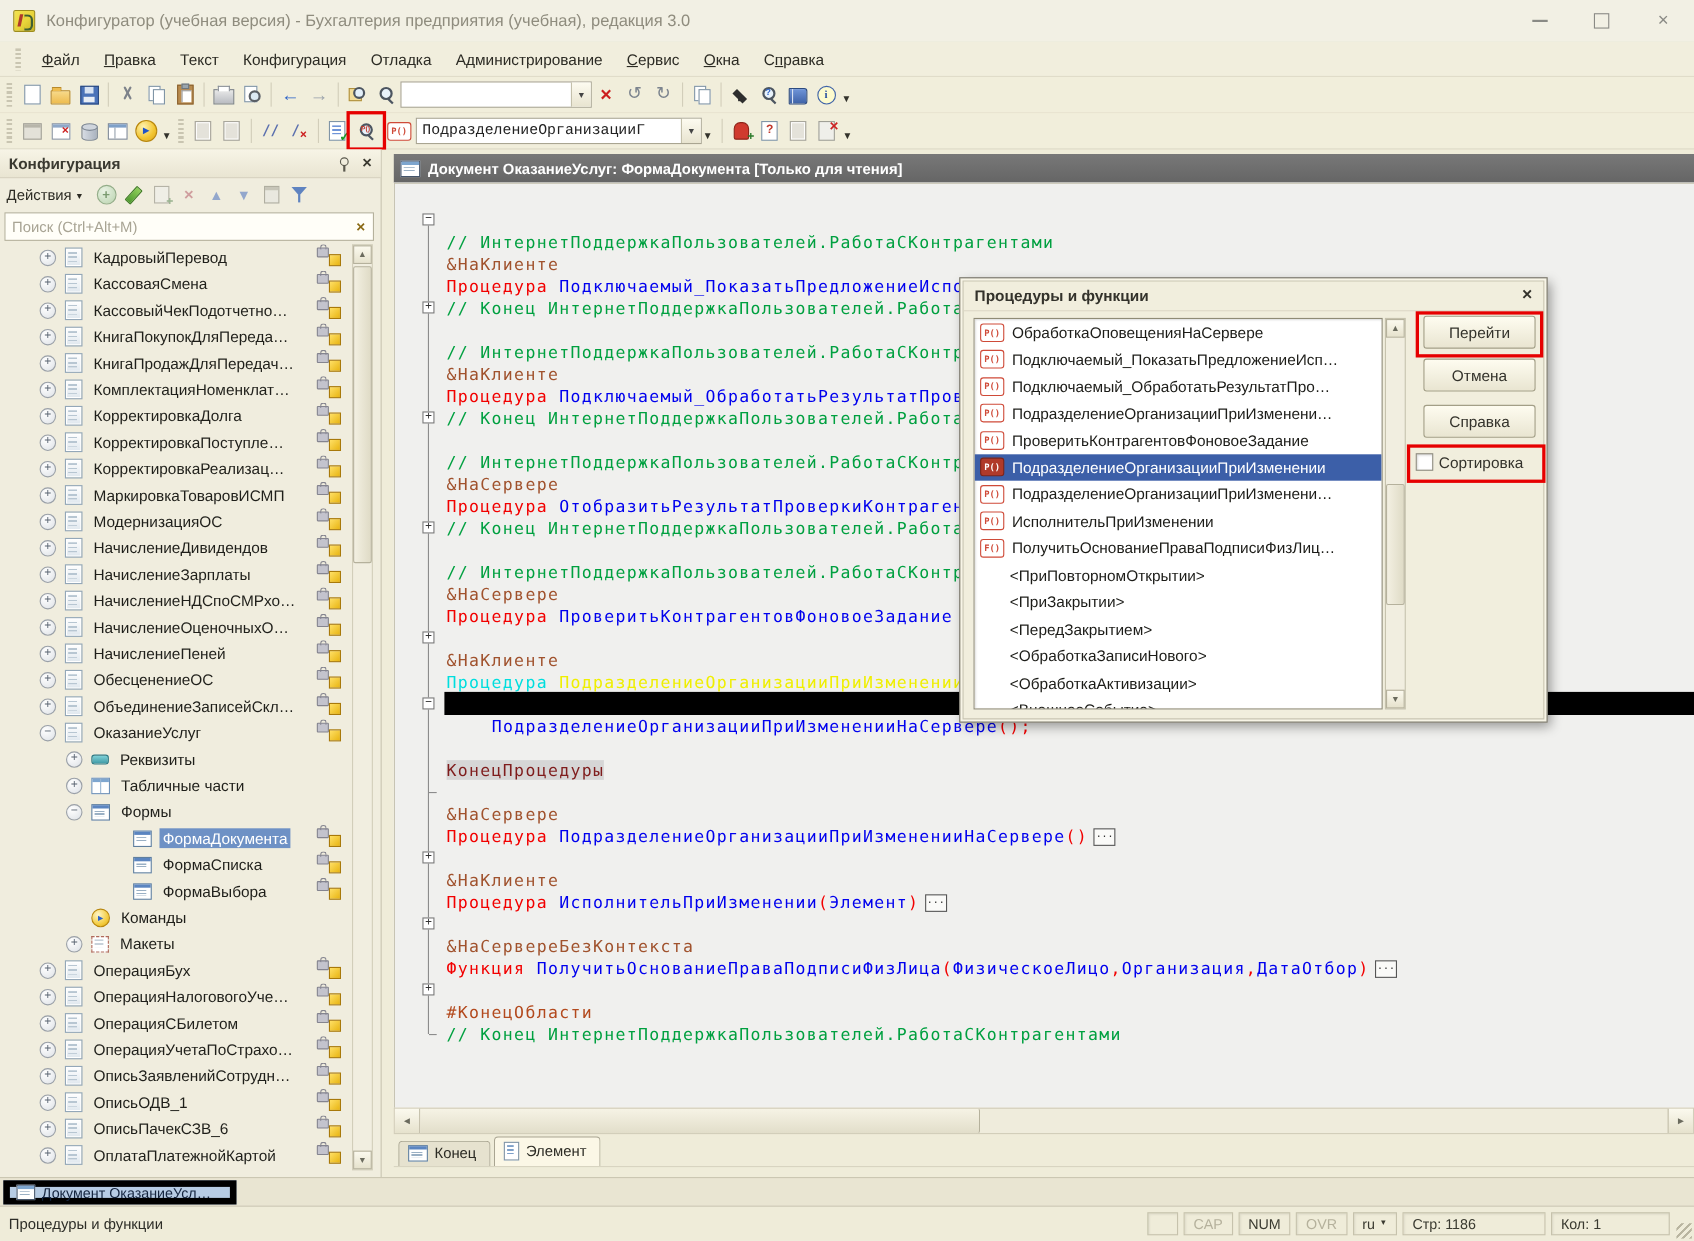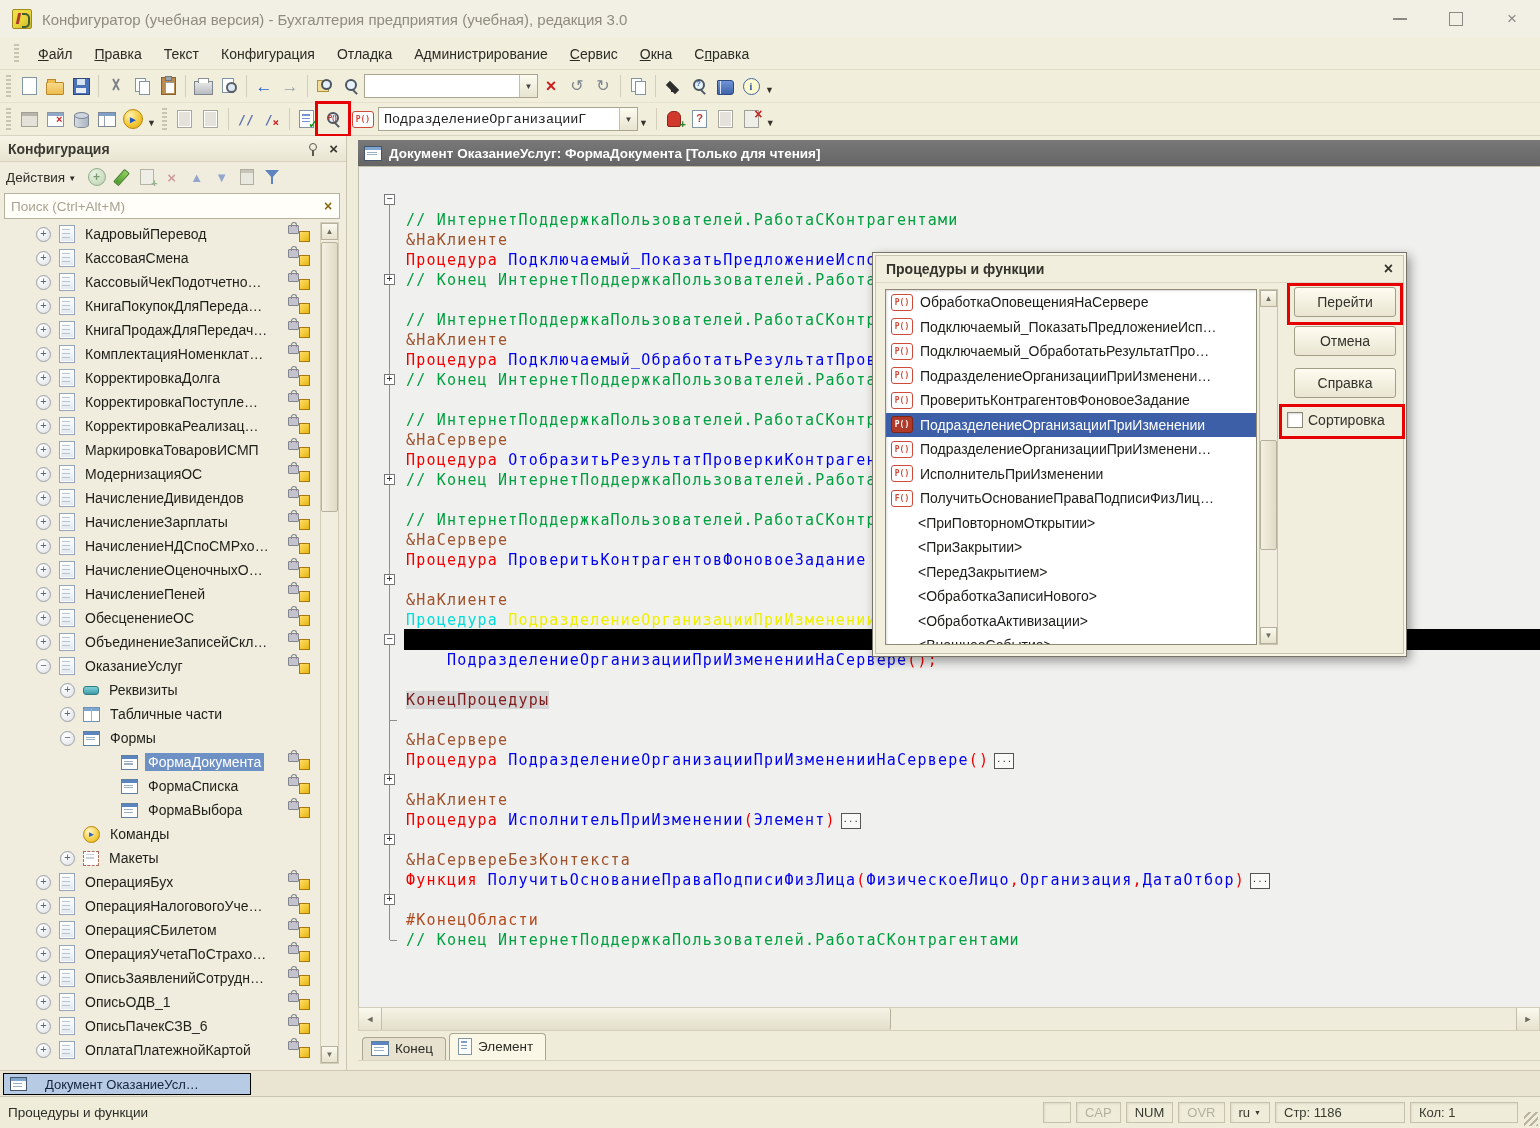--- a/index.html
+++ b/index.html
@@ -214,21 +214,21 @@
   .pfspacer{flex:none;width:27px;}
   .dlg-scroll{position:absolute;left:386px;top:36px;width:19px;height:356px;background:#f1eee0;border:1px solid #c6c2ad;box-sizing:border-box;}
   .dlg-btn{position:absolute;left:421px;width:100px;height:28px;background:linear-gradient(#fefcf0,#e9e5d1);border:1px solid #a39f87;border-radius:3px;font-size:14px;color:#33322b;display:flex;align-items:center;justify-content:center;font-family:"Liberation Sans",sans-serif;}
   .annwrap{position:absolute;border:3px solid #e60000;}
   .dlg-check{position:absolute;left:414px;top:159px;display:flex;align-items:center;gap:5px;}
   .cbox{width:14px;height:14px;background:#fff;border:1px solid #8a8778;box-shadow:inset 1px 1px 2px rgba(0,0,0,.15);}
   .clabel{font-size:14px;color:#33322b;}
 
   
   .wintabs{position:absolute;left:0;top:1070px;width:100%;height:26px;background:#e9e5d2;border-top:1px solid #cbc7b2;}
-  .wintab{position:absolute;left:3px;top:2px;width:248px;height:22px;background:#b7cce4;border:1px solid #000000;display:flex;align-items:center;padding:0 6px;box-sizing:border-box;gap:18px;}
+  .wintab{position:absolute;left:3px;top:2px;width:212px;height:22px;background:#b7cce4;border:6px solid #000000;display:flex;align-items:center;padding:0 6px;box-sizing:border-box;gap:6px;}
   .wintab .wico{width:15px;height:12px;background:#fff;border:1px solid #44546a;position:relative;flex:none;}
   .wintab .wico::before{content:"";position:absolute;left:0;top:0;width:100%;height:3px;background:#7ea6cf;}
   .wintab .wico::after{content:"";position:absolute;left:2px;top:5px;width:9px;height:4px;background:repeating-linear-gradient(#9ab0c4 0 1px,transparent 1px 2.5px);}
   .wintab .wtxt{font-size:13px;color:#14243e;white-space:nowrap;overflow:hidden;}
   .statusbar{position:absolute;left:0;top:1096px;width:100%;height:32px;background:#efecd9;border-top:1px solid #cac6b2;display:flex;align-items:center;padding:0 8px;box-sizing:border-box;}
   .st-hint{font-size:13.5px;color:#2e2e28;flex:1;}
   .st-box{height:21px;border:1px solid #c6c2ac;box-shadow:inset 1px 1px 2px rgba(0,0,0,.08);display:flex;align-items:center;justify-content:center;font-size:13px;margin-left:5px;padding:0 8px;box-sizing:border-box;color:#3a3a30;}
   .st-dim{color:#b5b19c;}
   .st-caret{font-size:7px;margin-left:4px;color:#3a3a30;}
   .grip-corner{position:absolute;right:2px;bottom:2px;width:14px;height:14px;background:repeating-linear-gradient(135deg,transparent 0 3px,#b9b5a0 3px 5px);}

